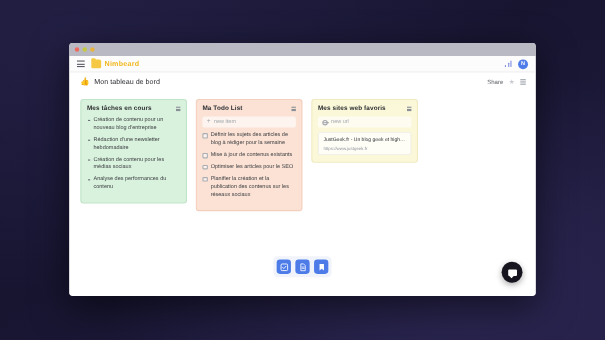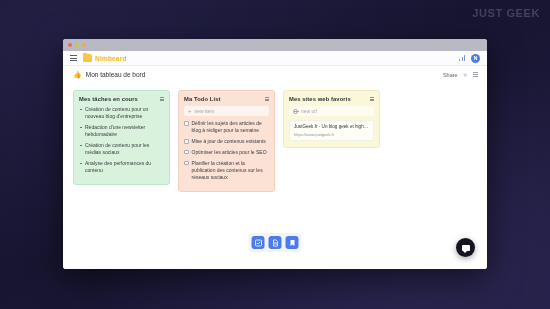--- a/index.html
+++ b/index.html
@@ -301,21 +301,20 @@
     border-left: 2px solid transparent;
     border-right: 2px solid transparent;
     border-top: 2.5px solid #ffffff;
   }
 </style>
 </head>
 <body>
 
 <div id="desktop">
 
-  <div id="watermark">JUST GEEK</div>
 
   <div id="window">
 
     <div id="titlebar">
       <span class="light red"></span>
       <span class="light yellow"></span>
       <span class="light green"></span>
     </div>
 
     <div id="appbar">

